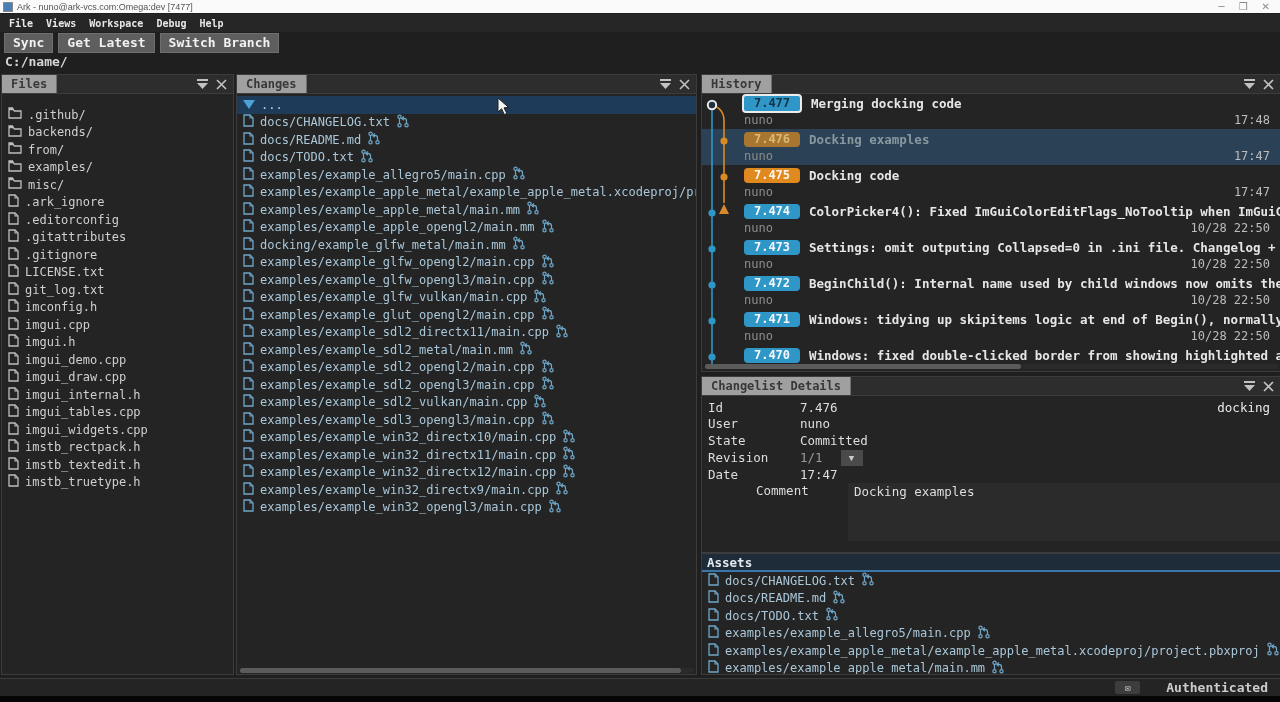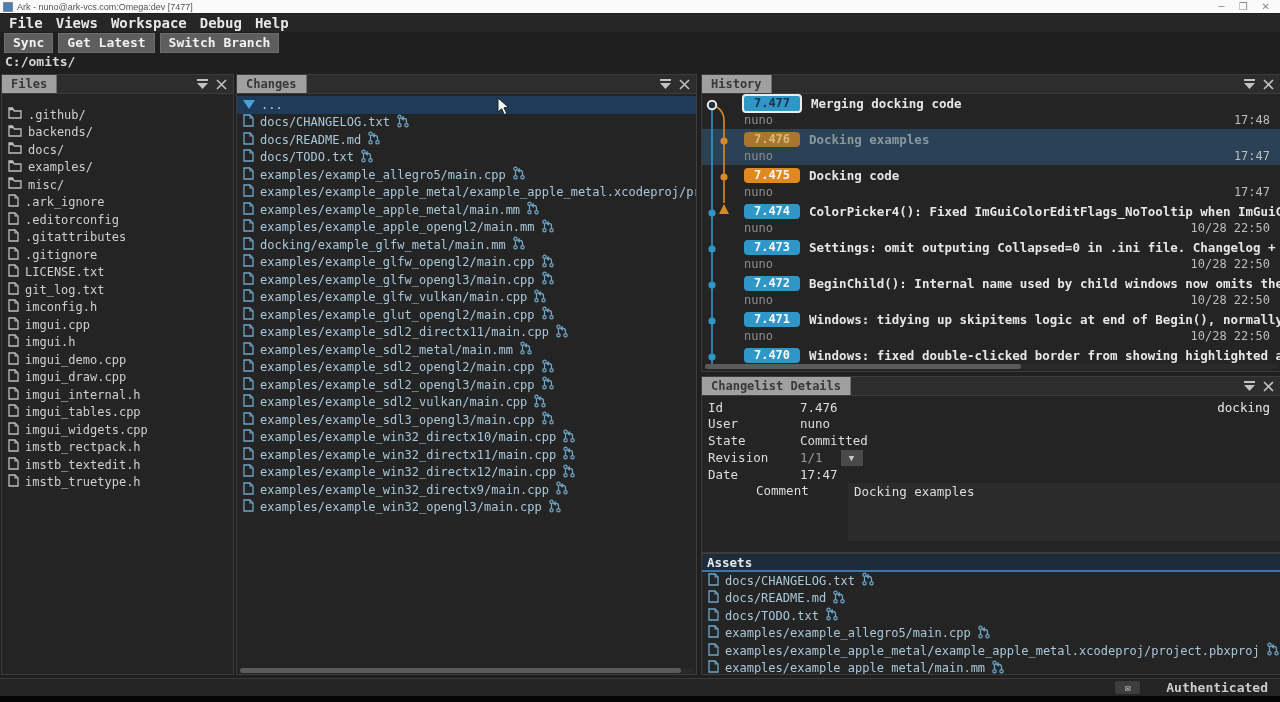--- a/index.html
+++ b/index.html
@@ -8,21 +8,21 @@
   
   .titlebar{position:absolute;left:0;top:0;width:1280px;height:13px;background:#fafafa;
             display:flex;align-items:center;font:9px "Liberation Sans",sans-serif;color:#555;}
   .titlebar .appicon{width:8px;height:8px;background:#4a7fb5;border:1px solid #888;margin:0 4px 0 3px;}
   .win-controls{margin-left:auto;display:flex;gap:14px;padding-right:10px;color:#8a8a8a;
                 font:10px "DejaVu Sans",sans-serif;}
   .win-controls span{cursor:default;}
   
   .menubar{position:absolute;left:0;top:14px;width:1280px;height:18px;background:#262626;
            display:flex;align-items:center;gap:13px;padding-left:9px;}
-  .menu-item{color:#e8e8e8;font-weight:bold;font-size:14px;}
+  .menu-item{color:#e8e8e8;font-weight:bold;font-size:10px;}
   .toolbar{position:absolute;left:0;top:33px;width:1280px;height:19px;display:flex;gap:5px;
            align-items:center;padding-left:4px;}
   .tool-btn{background:#5e5e5e;color:#f2f2f2;font-weight:bold;font-size:13px;
             padding:1px 8px 2px 8px;border:1px solid #6e6e6e;}
   .pathbar{position:absolute;left:5px;top:54px;color:#d6d6d6;font-size:13px;font-weight:bold;}
   
   .panel{position:absolute;background:#242424;border:1px solid #3c3c3c;box-sizing:border-box;}
   .panel-header{position:absolute;left:0;top:0;right:0;height:18px;background:#2d2d2d;
                 display:flex;align-items:stretch;border-bottom:1px solid #3c3c3c;}
   .tab{background:#a0a0a0;color:#383838;font-weight:bold;font-size:12px;padding:0 9px;
@@ -103,21 +103,21 @@
       <span class="menu-item">Debug</span>
       <span class="menu-item">Help</span>
     </div>
 
   <div class="toolbar" id="toolbar-mount">
       <span class="tool-btn">Sync</span>
       <span class="tool-btn">Get Latest</span>
       <span class="tool-btn">Switch Branch</span>
     </div>
 
-  <div class="pathbar">C:/omits/</div>
+  <div class="pathbar">C:/name/</div>
 
   <div class="panel" style="left:1px;top:74px;width:233px;height:601px;">
     <div class="panel-header">
       <span class="tab">Files</span>
       <span class="header-icons">
         <span class="icon-btn filter-slot">
             <svg width="13" height="11" viewBox="0 0 13 11">
     <rect x="1" y="0" width="11" height="2" fill="#c2c2c2"></rect>
     <path d="M1 4 L12 4 L6.5 10 Z" fill="#c2c2c2"></path>
   </svg>
@@ -139,21 +139,21 @@
         <div class="row">
     <span class="ic"><svg width="14" height="12" viewBox="0 0 14 12">
     <path d="M1 2.5 L5 2.5 L6.5 4 L13 4 L13 11 L1 11 Z M1 2.5 L1 1 L4.5 1 L5.5 2.5" fill="none" stroke="#bdbdbd" stroke-width="1.3"></path>
   </svg></span>
           <span class="txt">backends/</span>
   </div>
         <div class="row">
     <span class="ic"><svg width="14" height="12" viewBox="0 0 14 12">
     <path d="M1 2.5 L5 2.5 L6.5 4 L13 4 L13 11 L1 11 Z M1 2.5 L1 1 L4.5 1 L5.5 2.5" fill="none" stroke="#bdbdbd" stroke-width="1.3"></path>
   </svg></span>
-          <span class="txt">docs/</span>
+          <span class="txt">from/</span>
   </div>
         <div class="row">
     <span class="ic"><svg width="14" height="12" viewBox="0 0 14 12">
     <path d="M1 2.5 L5 2.5 L6.5 4 L13 4 L13 11 L1 11 Z M1 2.5 L1 1 L4.5 1 L5.5 2.5" fill="none" stroke="#bdbdbd" stroke-width="1.3"></path>
   </svg></span>
           <span class="txt">examples/</span>
   </div>
         <div class="row">
     <span class="ic"><svg width="14" height="12" viewBox="0 0 14 12">
     <path d="M1 2.5 L5 2.5 L6.5 4 L13 4 L13 11 L1 11 Z M1 2.5 L1 1 L4.5 1 L5.5 2.5" fill="none" stroke="#bdbdbd" stroke-width="1.3"></path>

